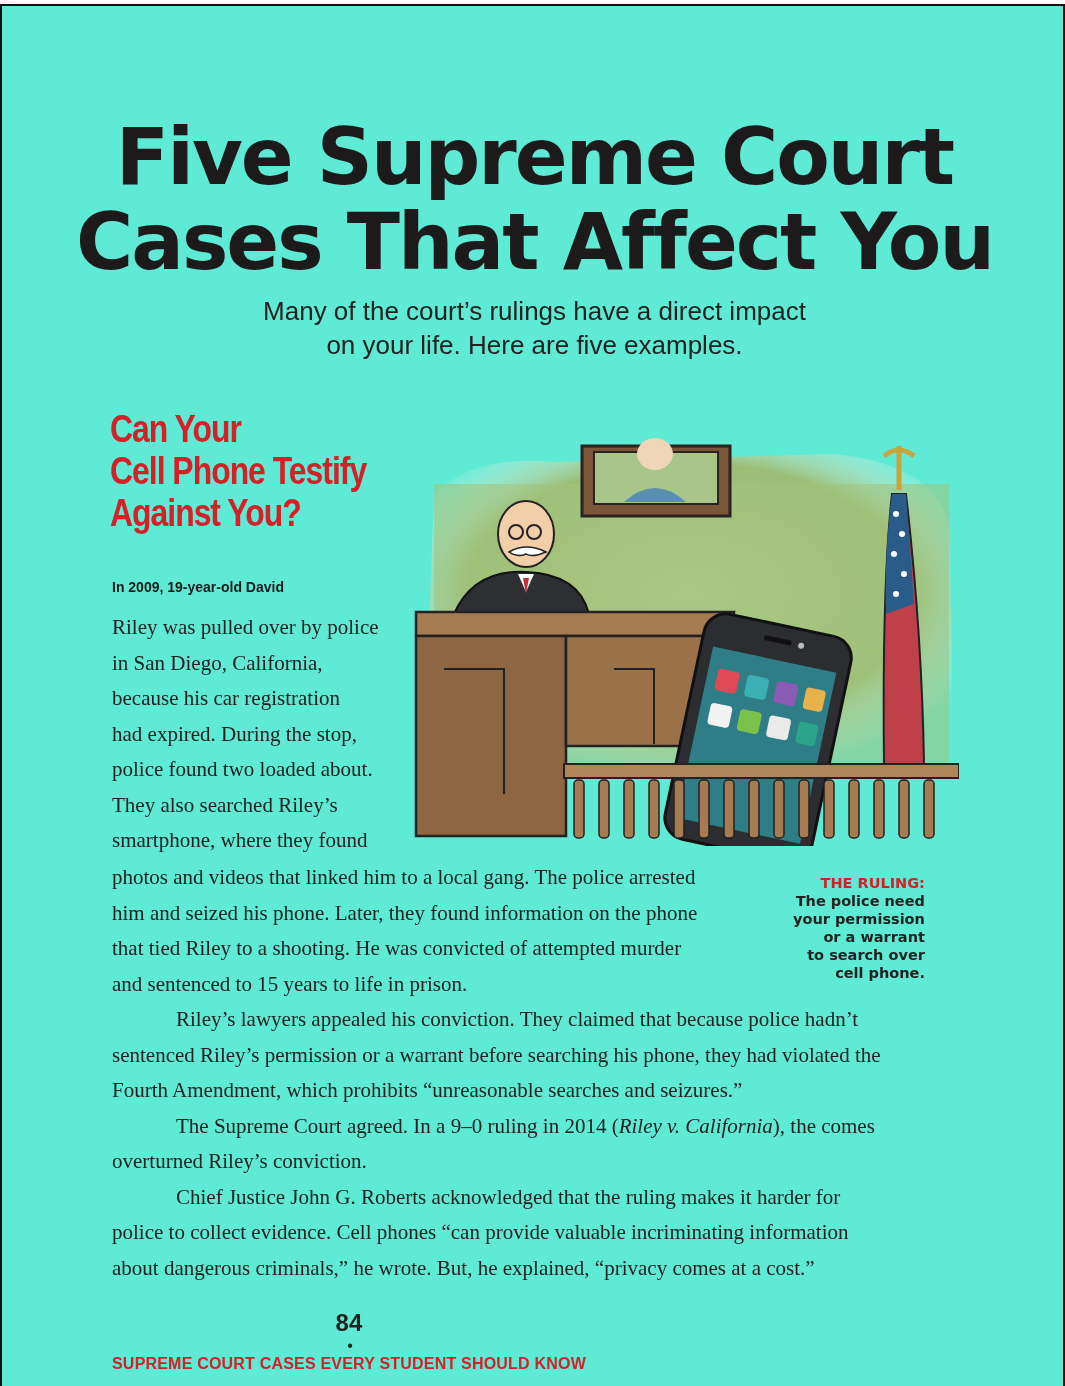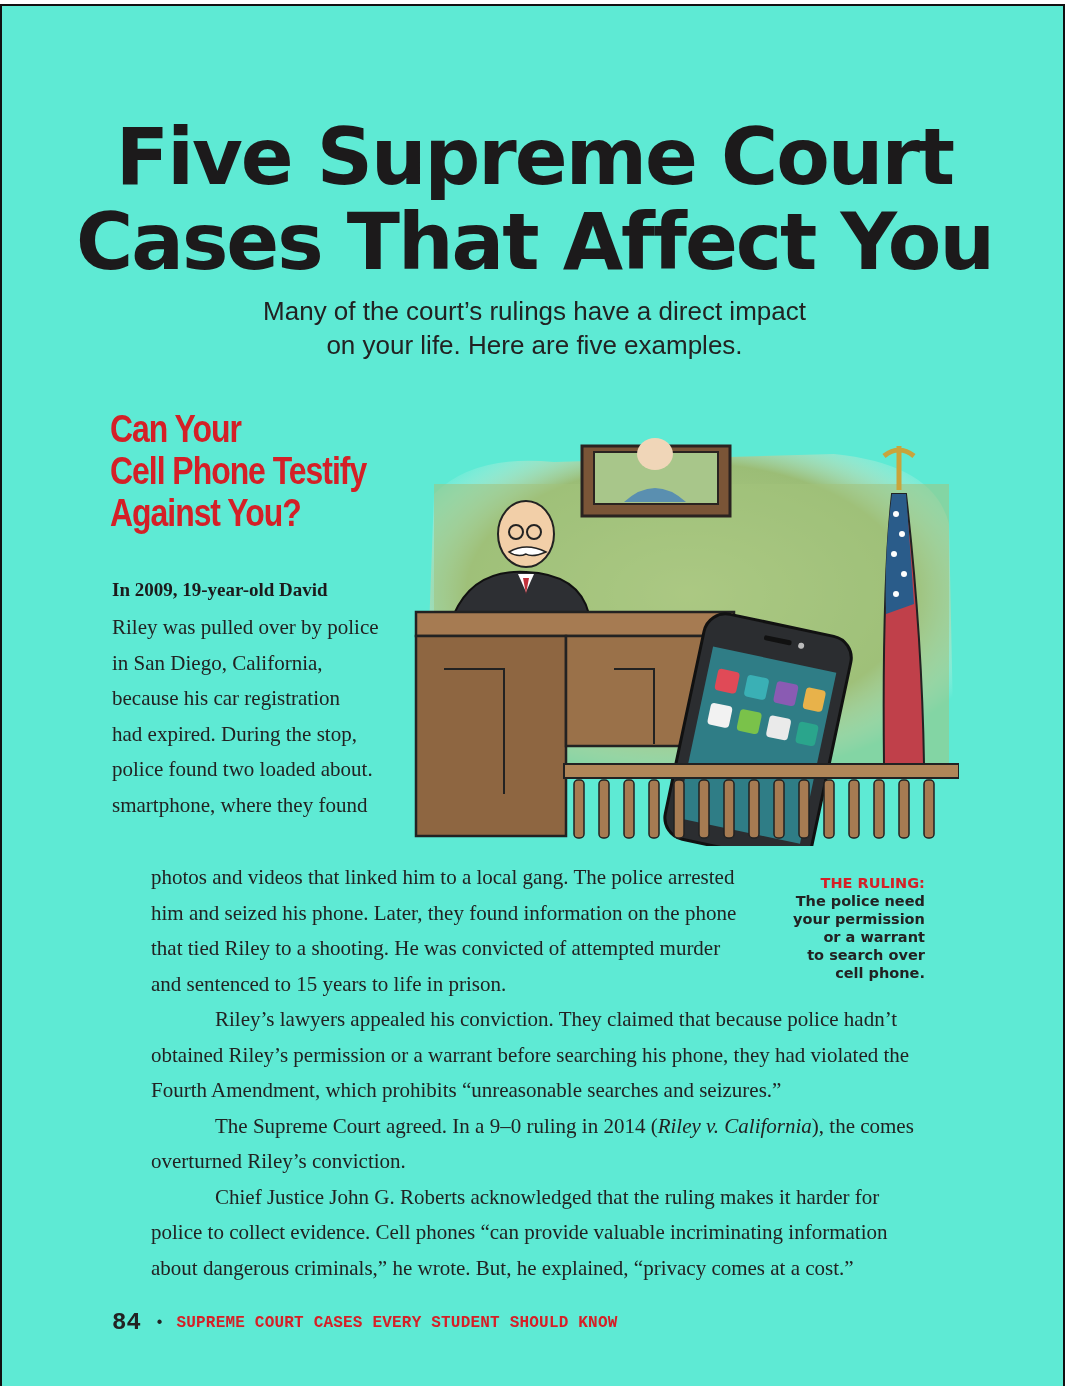--- a/index.html
+++ b/index.html
@@ -5,31 +5,31 @@
   html, body { margin:0; padding:0; background:#fff; }
   body { width:1065px; height:1386px; position:relative; overflow:hidden; }
   .page { position:absolute; left:0; top:4px; width:1061px; height:1382px; border:2px solid #111; background:#5eead4; }
   .title { position:absolute; left:0; width:1065px; text-align:center; font-family:"DejaVu Sans", sans-serif; font-weight:bold; color:#1c1a1b; font-size:78px; letter-spacing:-2px; line-height:86px; }
   .title.l1 { top:108px; }
   .title.l2 { top:193px; }
   .deck { position:absolute; left:0; top:288px; width:1065px; text-align:center; font-family:"Liberation Sans", sans-serif; font-size:26px; line-height:34px; color:#222; }
   .deck span { display:block; }
   .head { position:absolute; left:108px; top:402px; font-family:"Liberation Sans", sans-serif; font-weight:bold; color:#d42027; font-size:38px; line-height:42px; letter-spacing:-1.2px; transform:scaleX(0.84); transform-origin:left top; }
   .head span { display:block; white-space:nowrap; }
-  .lead { position:absolute; left:110px; top:573px; font-family:Liberation Serif, serif; font-weight:bold; font-size:19px; color:#1c1a1b; }
+  .lead { position:absolute; left:110px; top:573px; font-family:Liberation Sans, sans-serif; font-weight:bold; font-size:14px; color:#1c1a1b; }
   .body { font-family:"Liberation Serif", serif; font-size:21px; color:#222; line-height:35.5px; position:absolute; }
   .narrow { left:110px; top:604px; width:300px; }
   .narrow span, .wide span { display:block; white-space:nowrap; }
-  .wide { left:110px; top:854px;margin-left:39px; }
+  .wide { left:110px; top:854px; }
   .indent { padding-left:64px; }
   .ruling { position:absolute; left:791px; top:868px; font-family:"DejaVu Sans", sans-serif; font-weight:bold; font-size:14.5px; line-height:18px; color:#222;text-align:right; }
   .ruling .lab { color:#d42027; display:block; }
   .ruling span { display:block; }
   .illus { position:absolute; left:412px; top:428px; width:545px; height:412px; }
-  .footer { position:absolute; left:110px; top:1303px; font-family:Liberation Mono, monospace; display:flex; align-items:center; }
+  .footer { position:absolute; left:110px; top:1303px; font-family:Liberation Sans, sans-serif; display:flex; align-items:center;flex-direction:column; }
   .footer .num { font-weight:bold; font-size:24px; color:#222; }
   .footer .dot { font-size:16px; margin:0 12px 0 14px; color:#222; }
   .footer .run { font-weight:bold; font-size:16px; color:#d42027; letter-spacing:0.2px; }
   i { font-style:italic; }
 </style>
 </head>
 <body>
 
 <div class="page">
 
@@ -48,20 +48,21 @@
   </div>
 
   <div class="lead">In 2009, 19-year-old David</div>
 
   <div class="body narrow">
     <span>Riley was pulled over by police</span>
     <span>in San Diego, California,</span>
     <span>because his car registration</span>
     <span>had expired. During the stop,</span>
     <span>police found two loaded about.</span>
+    <span>They also searched Riley’s</span>
     <span>smartphone, where they found</span>
   </div>
 
   <div class="illus">
     <svg width="545" height="412" viewBox="0 0 545 412">
       <defs>
         <radialGradient id="wallg" cx="50%" cy="45%" r="60%">
           <stop offset="0%" stop-color="#b6cf8c"></stop>
           <stop offset="70%" stop-color="#9bbd76"></stop>
           <stop offset="100%" stop-color="#ffffff" stop-opacity="0"></stop>
@@ -135,21 +136,21 @@
       </g>
     </svg>
   </div>
 
   <div class="body wide">
     <span>photos and videos that linked him to a local gang. The police arrested</span>
     <span>him and seized his phone. Later, they found information on the phone</span>
     <span>that tied Riley to a shooting. He was convicted of attempted murder</span>
     <span>and sentenced to 15 years to life in prison.</span>
     <span class="indent">Riley’s lawyers appealed his conviction. They claimed that because police hadn’t</span>
-    <span>obtained Riley’s permission or a warrant before searching his phone, they had violated the</span>
+    <span>sentenced Riley’s permission or a warrant before searching his phone, they had violated the</span>
     <span>Fourth Amendment, which prohibits “unreasonable searches and seizures.”</span>
     <span class="indent"><span style="display:inline">The Supreme Court agreed. In a 9–0 ruling in 2014 (</span><i>Riley v. California</i><span style="display:inline">), the comes</span></span>
     <span>overturned Riley’s conviction.</span>
     <span class="indent">Chief Justice John G. Roberts acknowledged that the ruling makes it harder for</span>
     <span>police to collect evidence. Cell phones “can provide valuable incriminating information</span>
     <span>about dangerous criminals,” he wrote. But, he explained, “privacy comes at a cost.”</span>
   </div>
 
   <div class="ruling">
     <span class="lab">THE RULING:</span>

